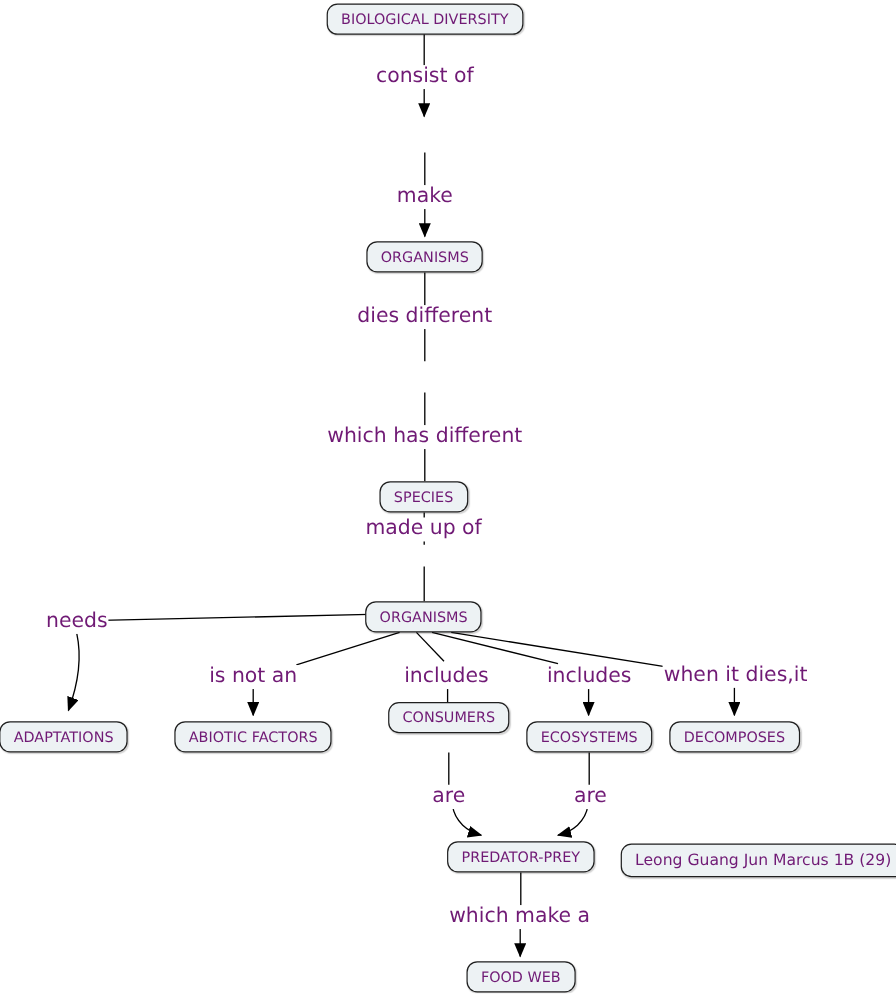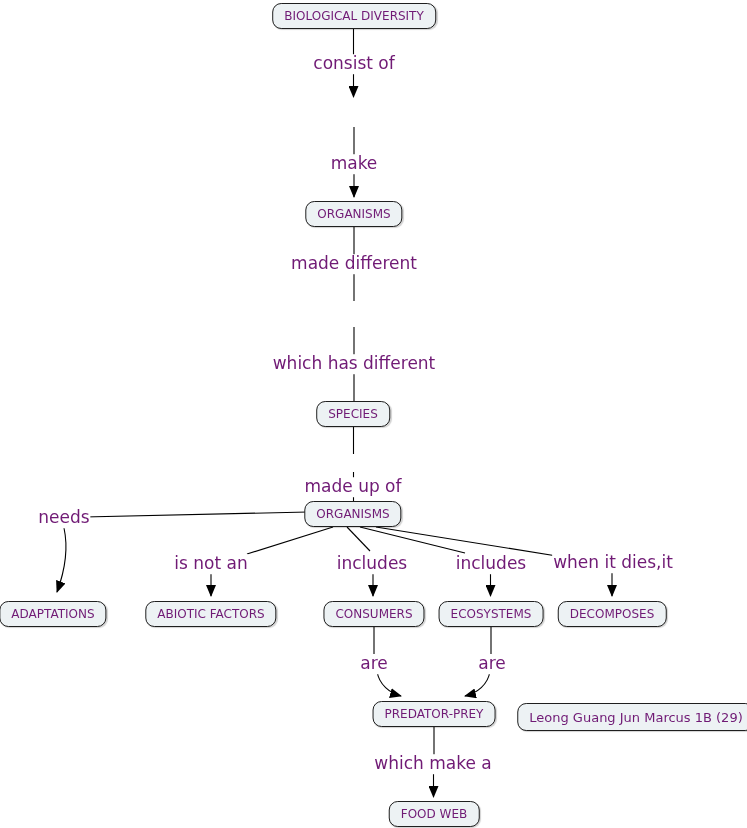--- a/index.html
+++ b/index.html
@@ -102,32 +102,32 @@
       <path d="M 433.5 773 V 797" marker-end="url(#arrow)"></path>
     </g>
   </svg>
 
   <div class="node" style="left:354px; top:3px">BIOLOGICAL DIVERSITY</div>
   <div class="node" style="left:354px; top:201px">ORGANISMS</div>
   <div class="node" style="left:353px; top:401px">SPECIES</div>
   <div class="node" style="left:353px; top:501px">ORGANISMS</div>
   <div class="node" style="left:53px;  top:601px">ADAPTATIONS</div>
   <div class="node" style="left:211px; top:601px">ABIOTIC FACTORS</div>
-  <div class="node" style="left:374px; top:601px">CONSUMERS</div>
+  <div class="node" style="left:374px; top:585px">CONSUMERS</div>
   <div class="node" style="left:491px; top:601px">ECOSYSTEMS</div>
   <div class="node" style="left:612px; top:601px">DECOMPOSES</div>
   <div class="node" style="left:434px; top:701px">PREDATOR-PREY</div>
   <div class="node" style="left:434px; top:801px">FOOD WEB</div>
   <div class="node sig" style="left:636px; top:703px">Leong Guang Jun Marcus 1B (29)</div>
 
   <span class="link-label" style="left:354px; top:64px">consist of</span>
   <span class="link-label" style="left:354px; top:164px">make</span>
-  <span class="link-label" style="left:354px; top:264px">made different</span>
+  <span class="link-label" style="left:354px; top:264px">dies different</span>
   <span class="link-label" style="left:354px; top:364px">which has different</span>
-  <span class="link-label" style="left:353px; top:487px">made up of</span>
+  <span class="link-label" style="left:353px; top:441px">made up of</span>
   <span class="link-label" style="left:64px;  top:518px">needs</span>
   <span class="link-label" style="left:211px; top:564px">is not an</span>
   <span class="link-label" style="left:372px; top:564px">includes</span>
   <span class="link-label" style="left:491px; top:564px">includes</span>
   <span class="link-label" style="left:613px; top:563px">when it dies,it</span>
   <span class="link-label" style="left:374px; top:664px">are</span>
   <span class="link-label" style="left:492px; top:664px">are</span>
   <span class="link-label" style="left:433px; top:764px">which make a</span>
 
 </div>

